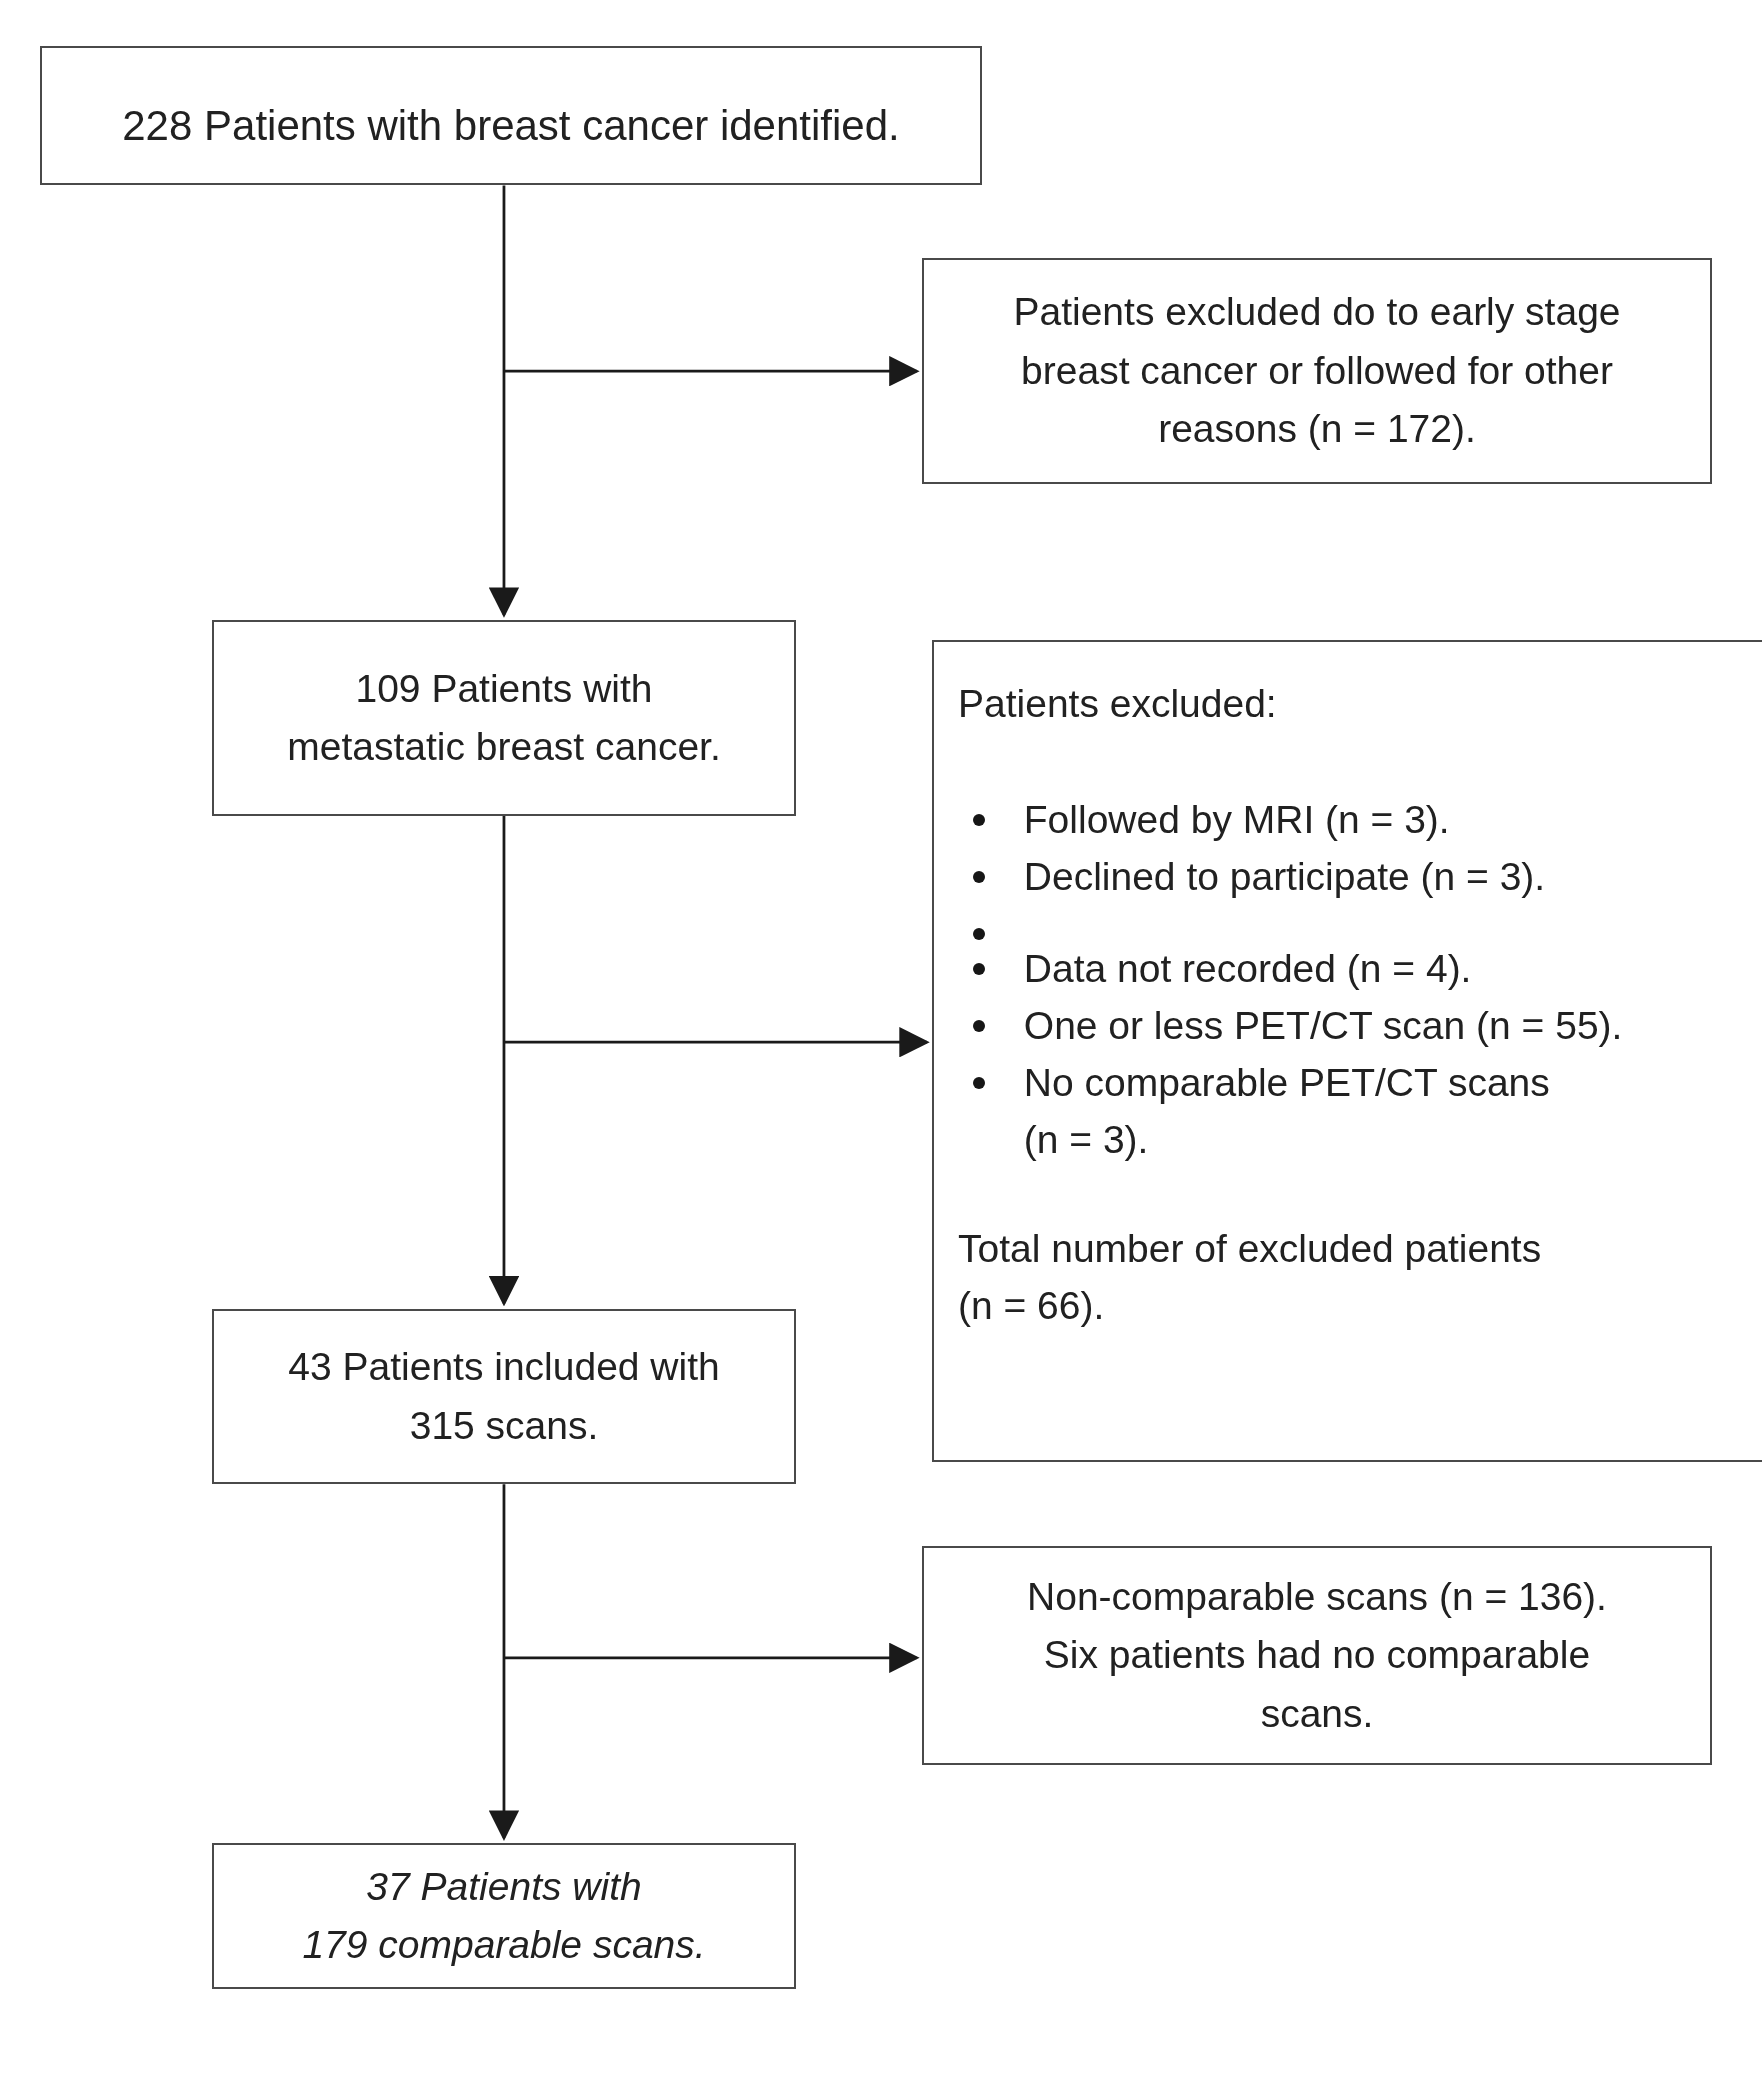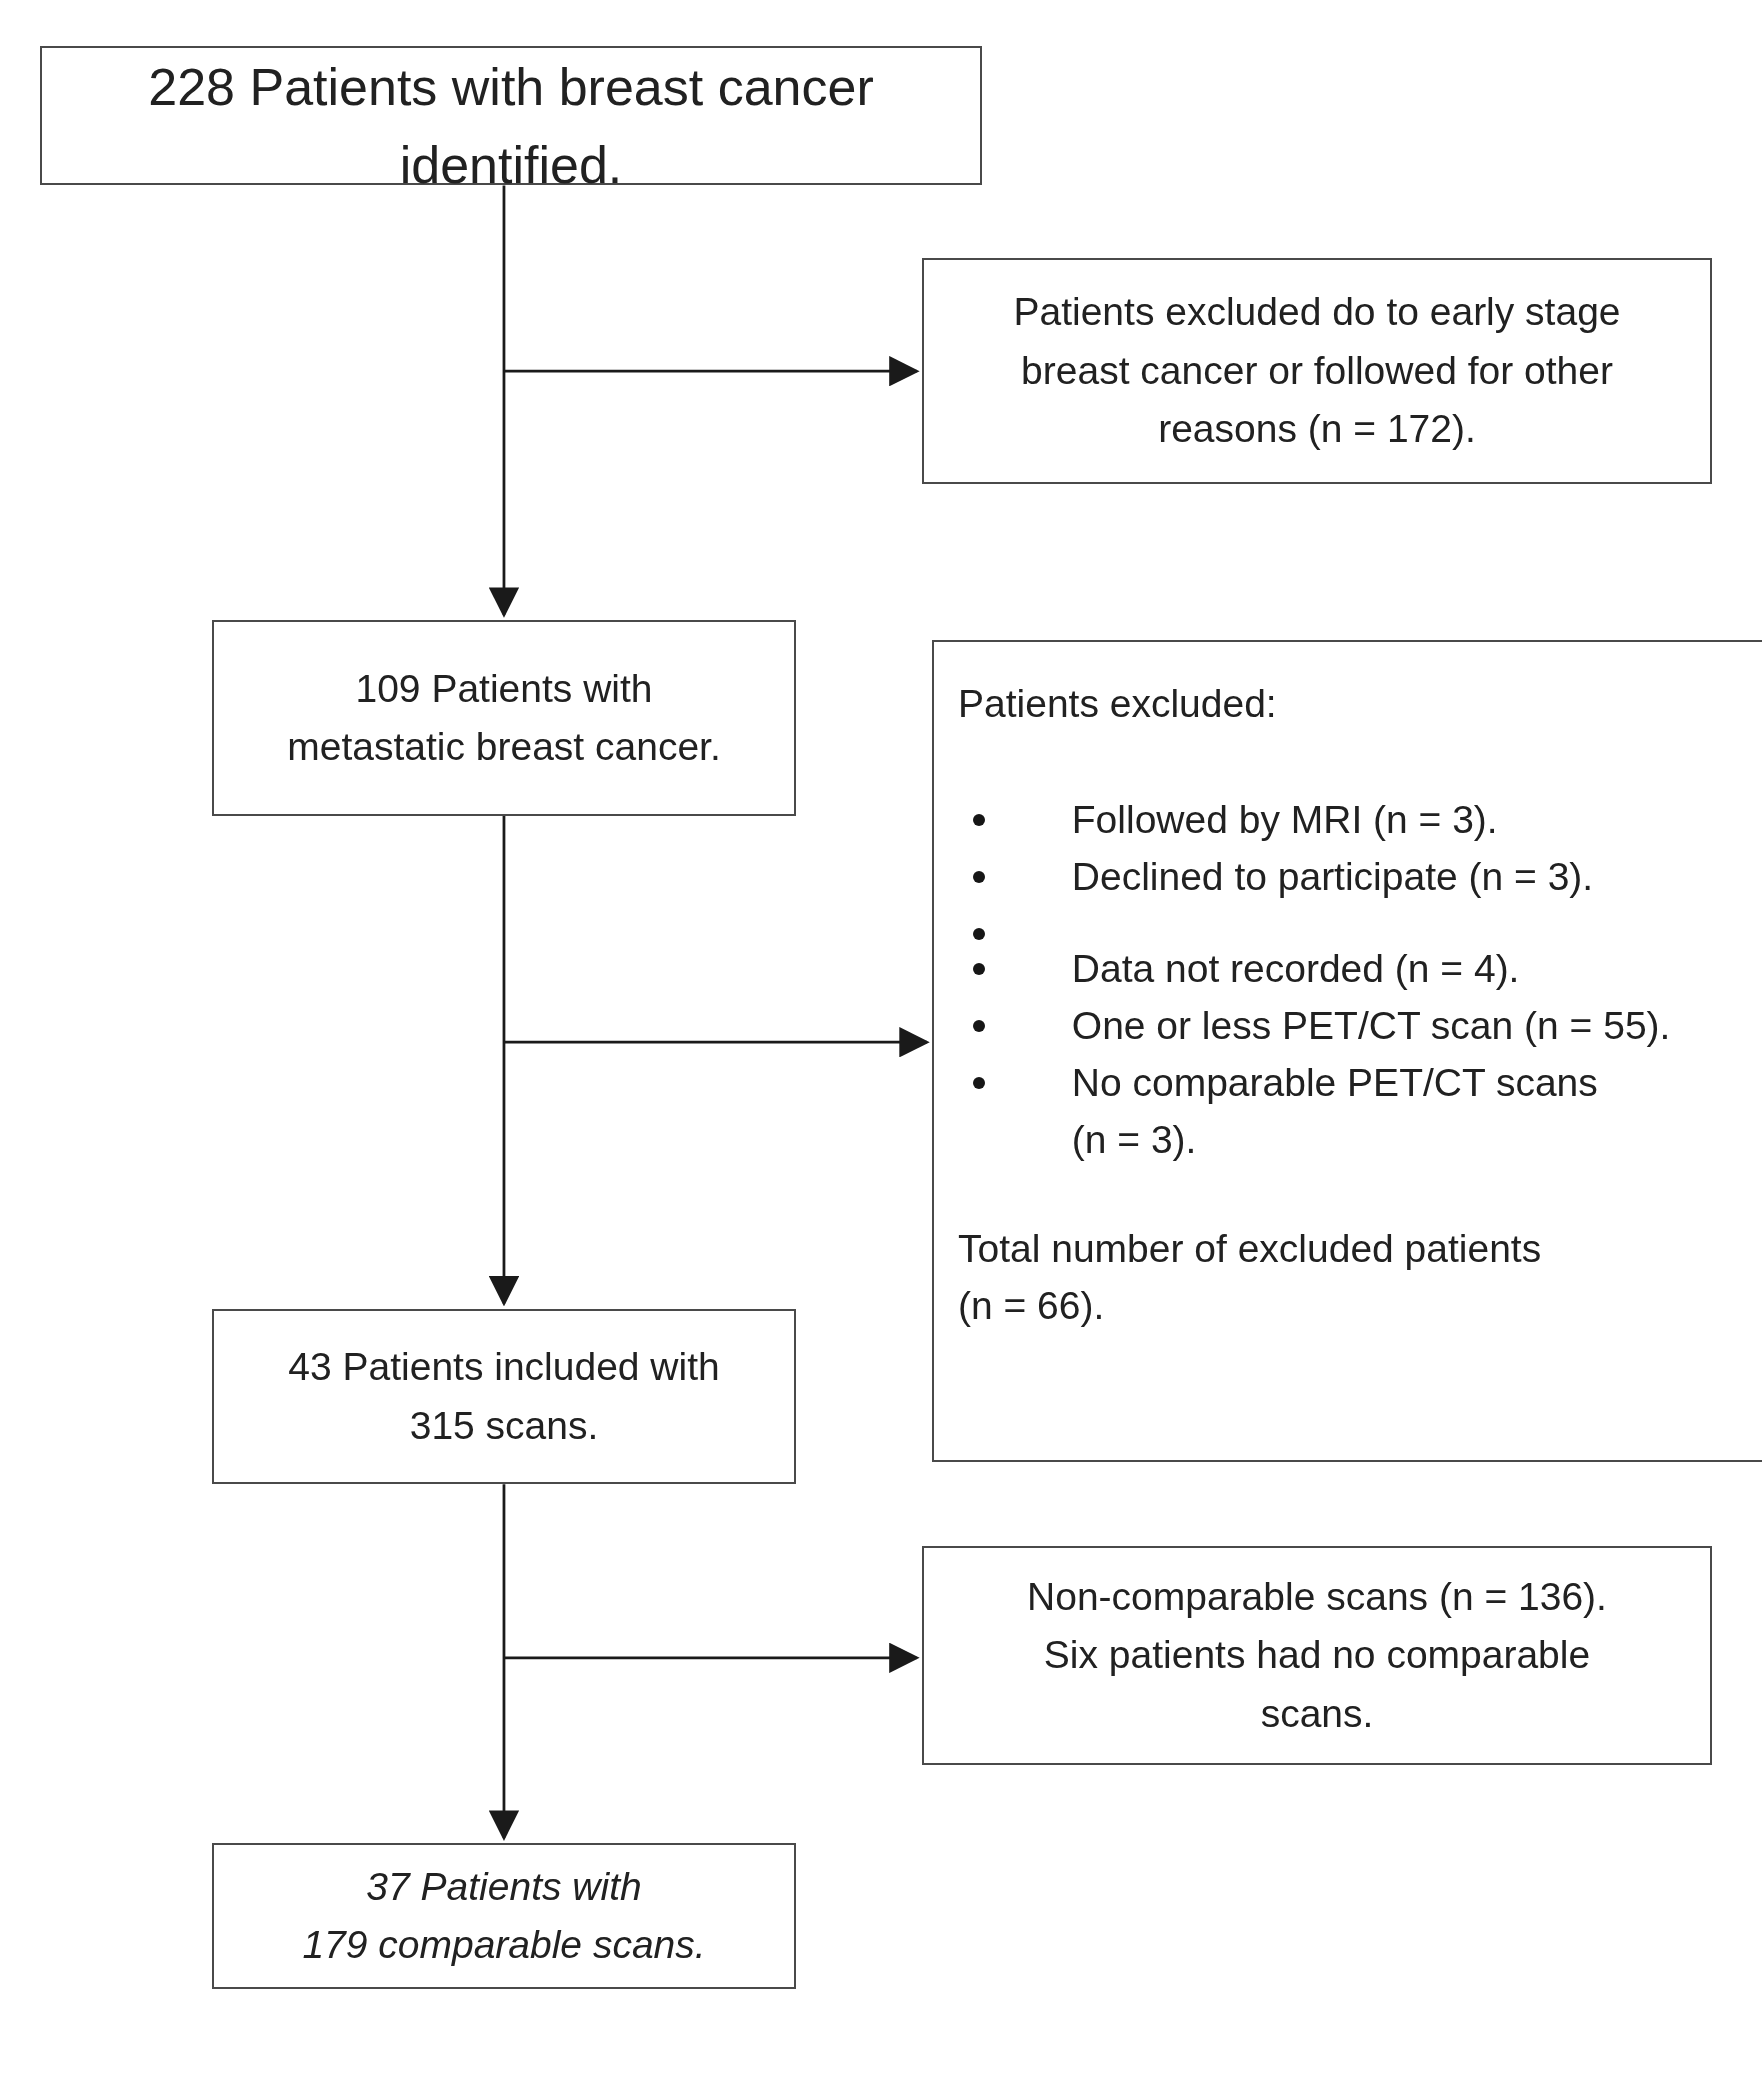--- a/index.html
+++ b/index.html
@@ -6,31 +6,31 @@
   .canvas{
     position:relative;width:1763px;height:2077px;background:#ffffff;
     font-family:"Liberation Sans",sans-serif;color:#212121;overflow:hidden;
   }
   .box{
     position:absolute;background:#ffffff;border:2.8px solid #4a4a4a;
     box-sizing:border-box;
   }
   .box.center{display:flex;align-items:center;justify-content:center;text-align:center;}
   .boxtext{font-size:39px;line-height:1.5;white-space:pre-line;}
-  .big{font-size:52px;margin-top:20px;}
+  .big{font-size:42px;margin-top:20px;}
   
   .detail{padding:33px 26px 18.5px 24px;}
   .detail-heading{font-size:39px;line-height:57px;margin:0 0 59px 0;}
   .bullet-list{margin:0 0 0 14.8px;}
   .bullet-row{display:flex;align-items:flex-start;}
   .bullet-dot{
     width:12px;height:12px;border-radius:50%;background:#161616;
     margin:23px 39px 0 0;flex:none;
   }
-  .bullet-text{font-size:39px;line-height:57px;white-space:pre-line;margin-left:48px;}
+  .bullet-text{font-size:39px;line-height:57px;white-space:pre-line;}
   .detail-total{font-size:39px;line-height:57px;margin-top:52px;white-space:pre-line;}
   .arrow-layer{position:absolute;left:0;top:0;pointer-events:none;}
 </style>
 </head>
 <body>
 
 <div class="canvas">
 
   <svg class="arrow-layer" width="1763" height="2077" viewBox="0 0 1910 2250">
     <defs>

